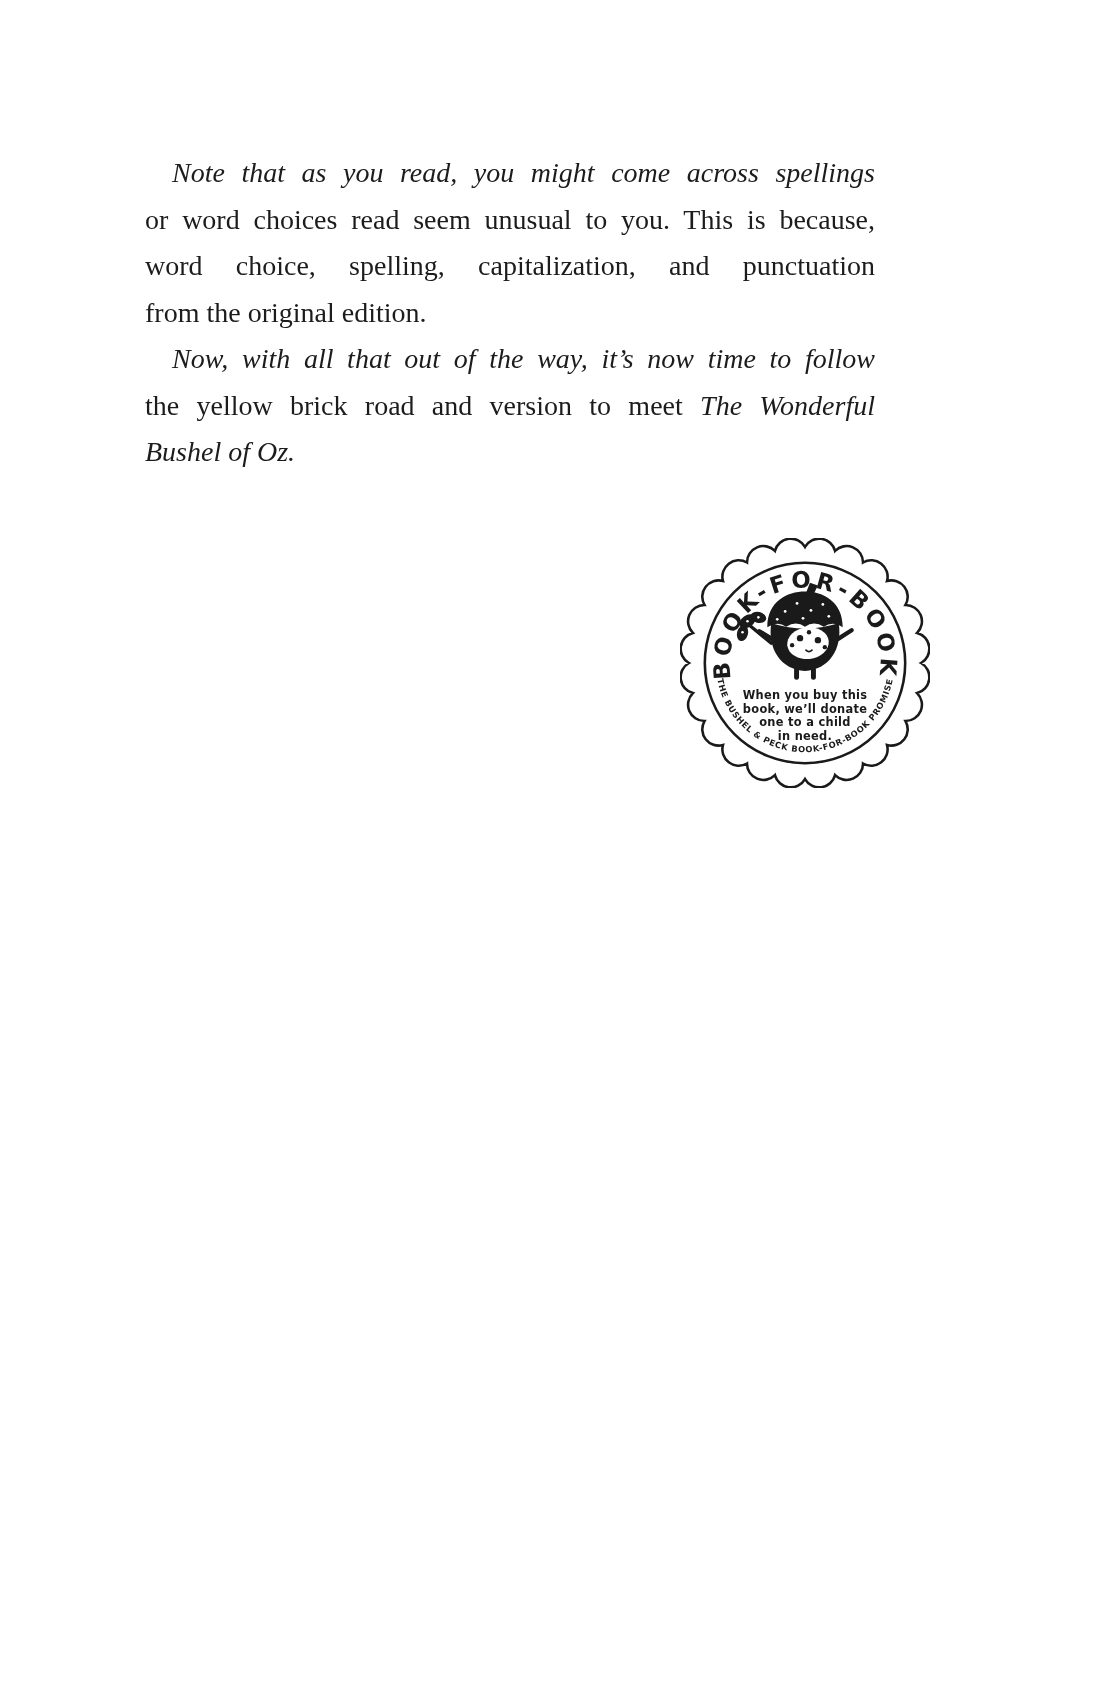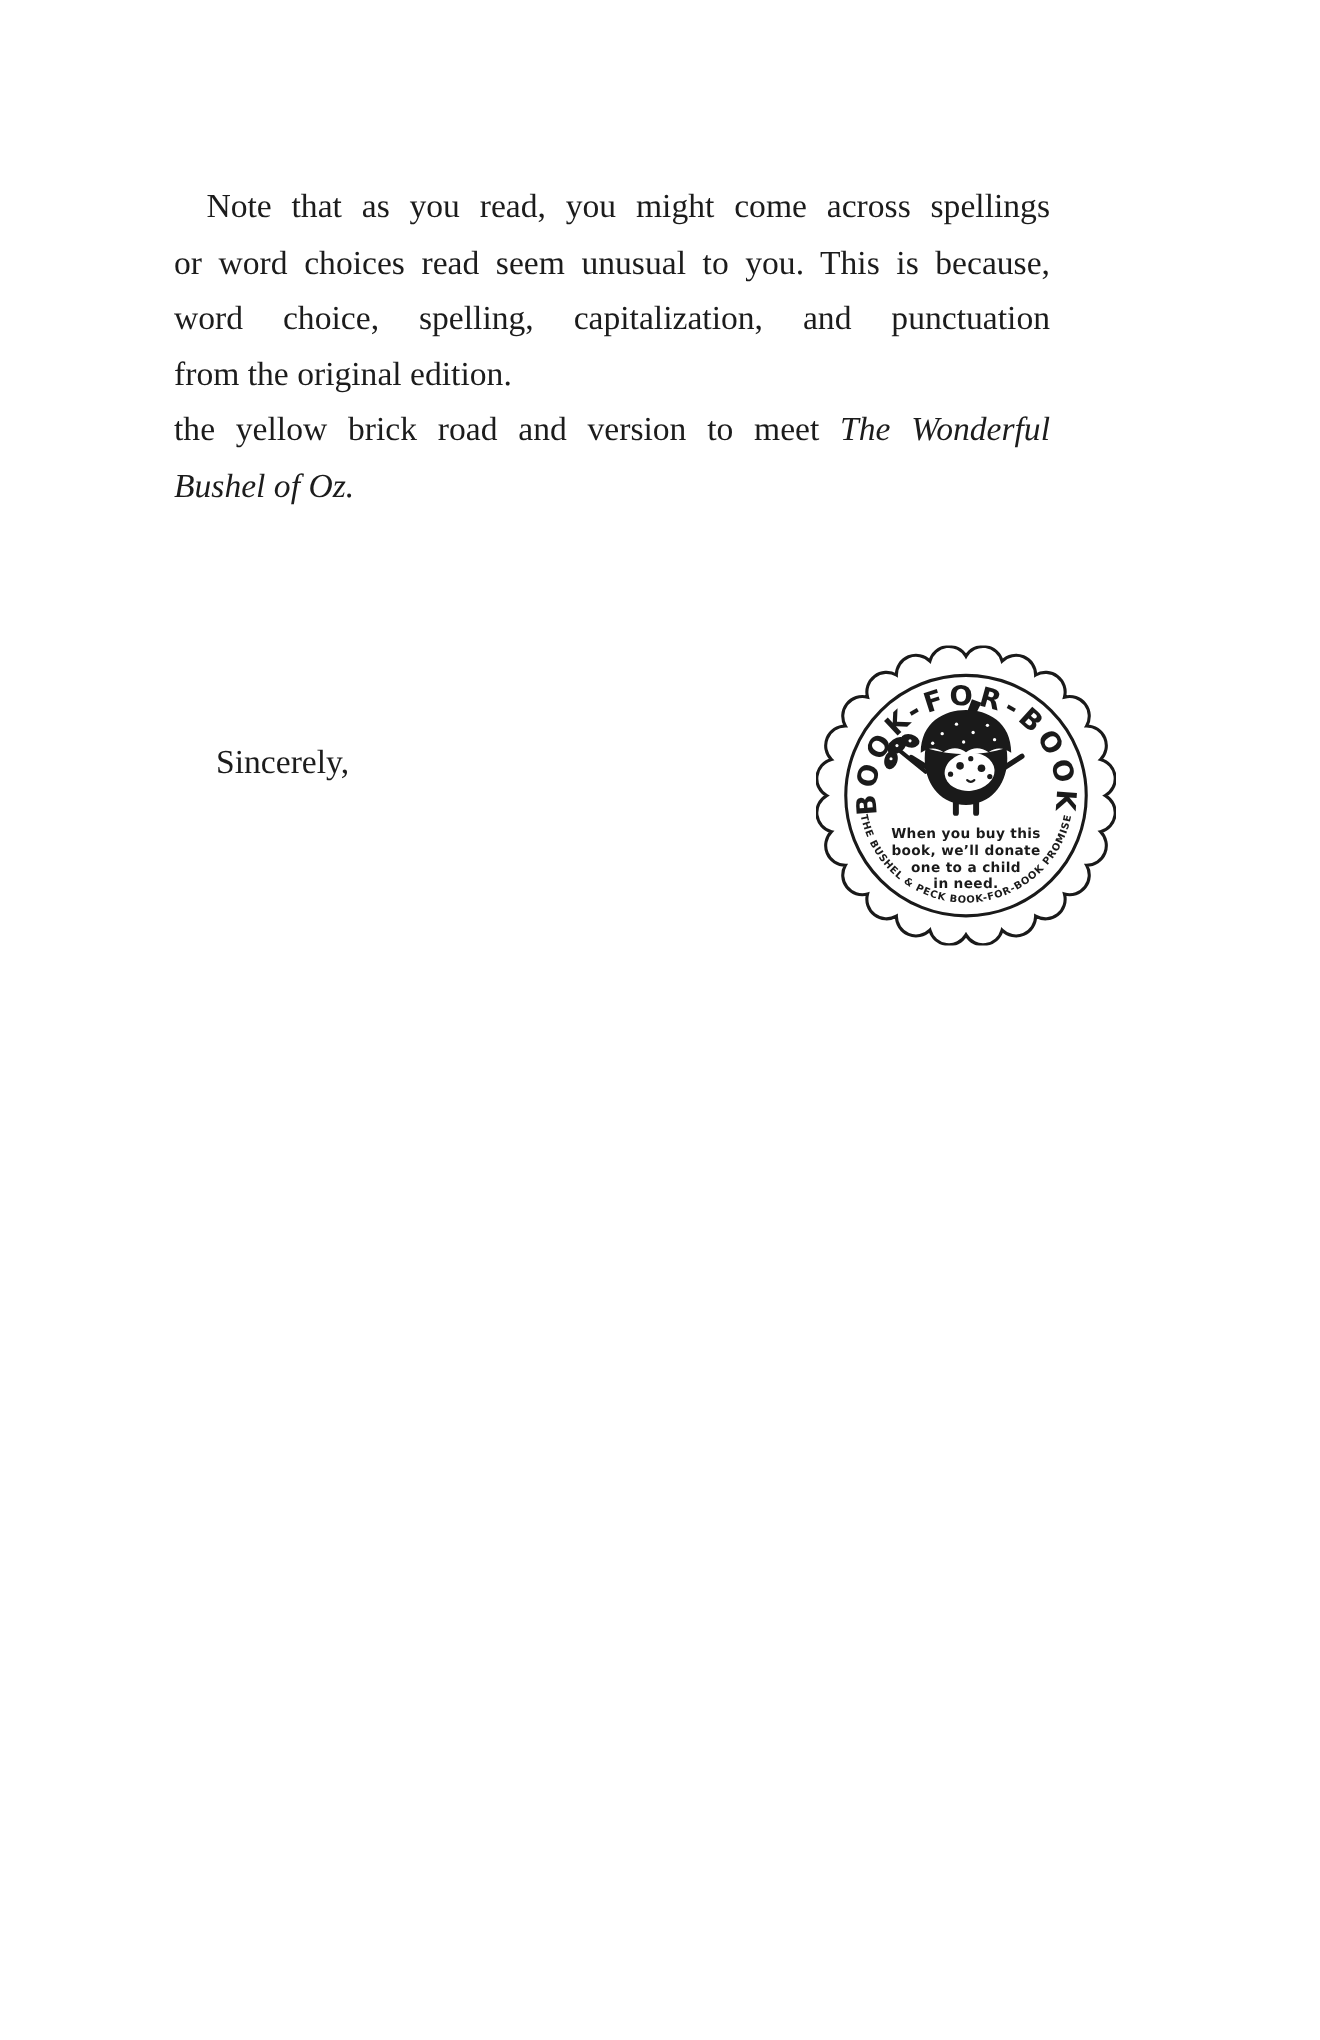--- a/index.html
+++ b/index.html
@@ -20,21 +20,21 @@
     line-height: 46.5px;
     color: #1c1c1c;
   }
   .bline { height: 46.5px; }
   .jline {
     text-align: justify;
     -moz-text-align-last: justify;
     text-align-last: justify;
     word-spacing: -1.5px;
   }
-  .indent { padding-left: 27px; }
+  .indent { padding-left: 27px; font-style: italic; }
   .lastline { text-align: center; text-align-last: left; }
   .signature {
     position: absolute;
     left: 180px;
     top: 610px;
     font-size: 28px;
     line-height: 52px;
     color: #1c1c1c;
   }
   .badge {
@@ -69,26 +69,26 @@
 </head>
 <body>
 
 <div class="page">
 
   <div class="textblock">
     <div class="bline jline indent">Note that as you read, you might come across spellings</div>
     <div class="bline jline">or word choices read seem unusual to you. This is because,</div>
     <div class="bline jline">word choice, spelling, capitalization, and punctuation</div>
     <div class="bline lastline">from the original edition.</div>
+    <div class="bline jline indent">Now, with all that out of the way, it’s now time to follow</div>
     <div class="bline jline"><span>the yellow brick road and version to meet</span> <i>The Wonderful</i></div>
     <div class="bline lastline"><i>Bushel of Oz.</i></div>
   </div>
 
   <div class="signature">
-    <div>Sincerely,</div>
   </div>
 
   <div class="badge">
     <svg viewBox="-126 -126 252 252">
       <defs>
         <path id="topArc" d="M -71.4,26 A 76 76 0 1 1 71.4,26" fill="none"></path>
         <path id="bottomArc" d="M -89.65,7.84 A 90 90 0 0 0 89.65,7.84" fill="none"></path>
       </defs>
 
       <path d="M 117,0

